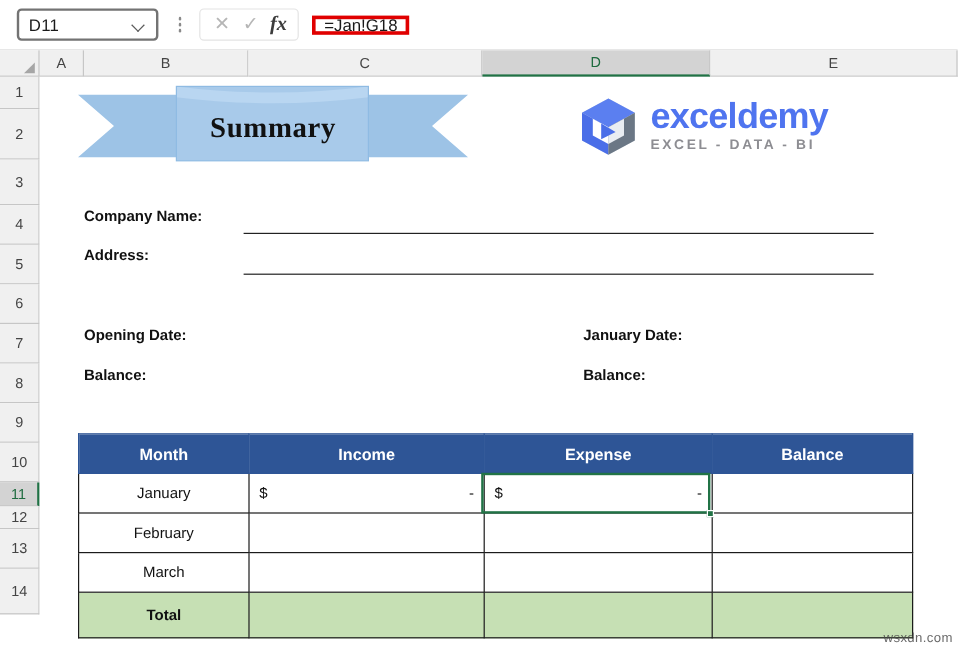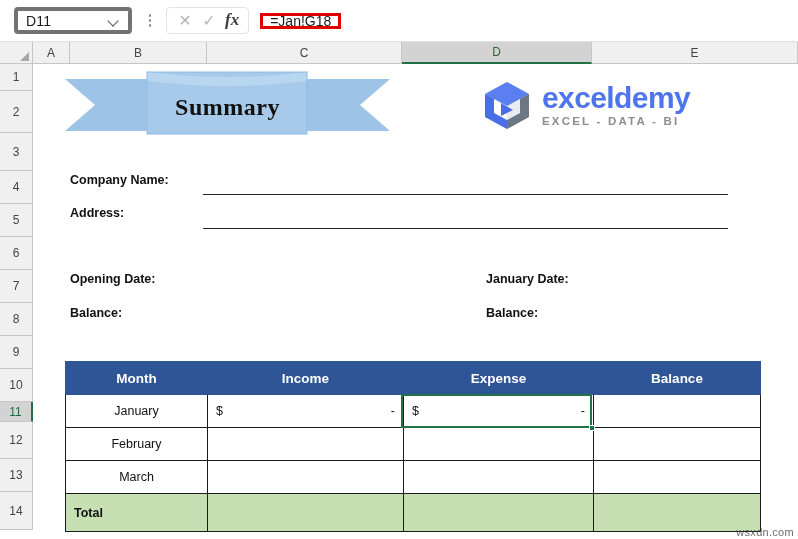--- a/index.html
+++ b/index.html
@@ -23,21 +23,21 @@
     background: #ffffff;
     border-bottom: 1px solid #e2e2e2;
     display: flex;
     align-items: center;
     box-sizing: border-box;
     padding: 0 6px;
   }
   #name-box {
     width: 118px;
     height: 27px;
-    border: 4px solid #737373;
+    border: 2px solid #737373;
     border-radius: 4px;
     background: #ffffff;
     display: flex;
     align-items: center;
     justify-content: space-between;
     box-sizing: border-box;
     padding: 0 8px;
     margin-left: 8px;
   }
   #name-box-text {
@@ -280,21 +280,21 @@
     font-size: 13.5px;
     text-align: center;
     border-color: #2e5596;
   }
   #data-table td.month { text-align: center; }
   #data-table tr.total td {
     background: #c6e0b4;
     height: 38px;
   }
   #data-table tr.total td.month {
-    text-align: left;
+    text-align: center;
     font-weight: bold;
     margin-top: 28px;
   }
   .money {
     display: flex;
     justify-content: space-between;
     align-items: center;
     width: 100%;
   }
 
@@ -360,21 +360,21 @@
   <div class="rowh" style="height:42px">2</div>
   <div class="rowh" style="height:38px">3</div>
   <div class="rowh" style="height:33px">4</div>
   <div class="rowh" style="height:33px">5</div>
   <div class="rowh" style="height:33px">6</div>
   <div class="rowh" style="height:33px">7</div>
   <div class="rowh" style="height:33px">8</div>
   <div class="rowh" style="height:33px">9</div>
   <div class="rowh" style="height:33px">10</div>
   <div class="rowh sel" style="height:20px">11</div>
-  <div class="rowh" style="height:37px">12</div>
+  <div class="rowh" style="height:19px">12</div>
   <div class="rowh" style="height:33px">13</div>
   <div class="rowh" style="height:38px">14</div>
 </div>
 
 <div id="sheet">
 
   <div id="banner">
     <svg width="325" height="72" viewBox="0 0 325 72">
       <polygon points="0,10 88,10 88,62 0,62 30,36" fill="#9dc3e6"></polygon>
       <polygon points="325,10 237,10 237,62 325,62 295,36" fill="#9dc3e6"></polygon>

